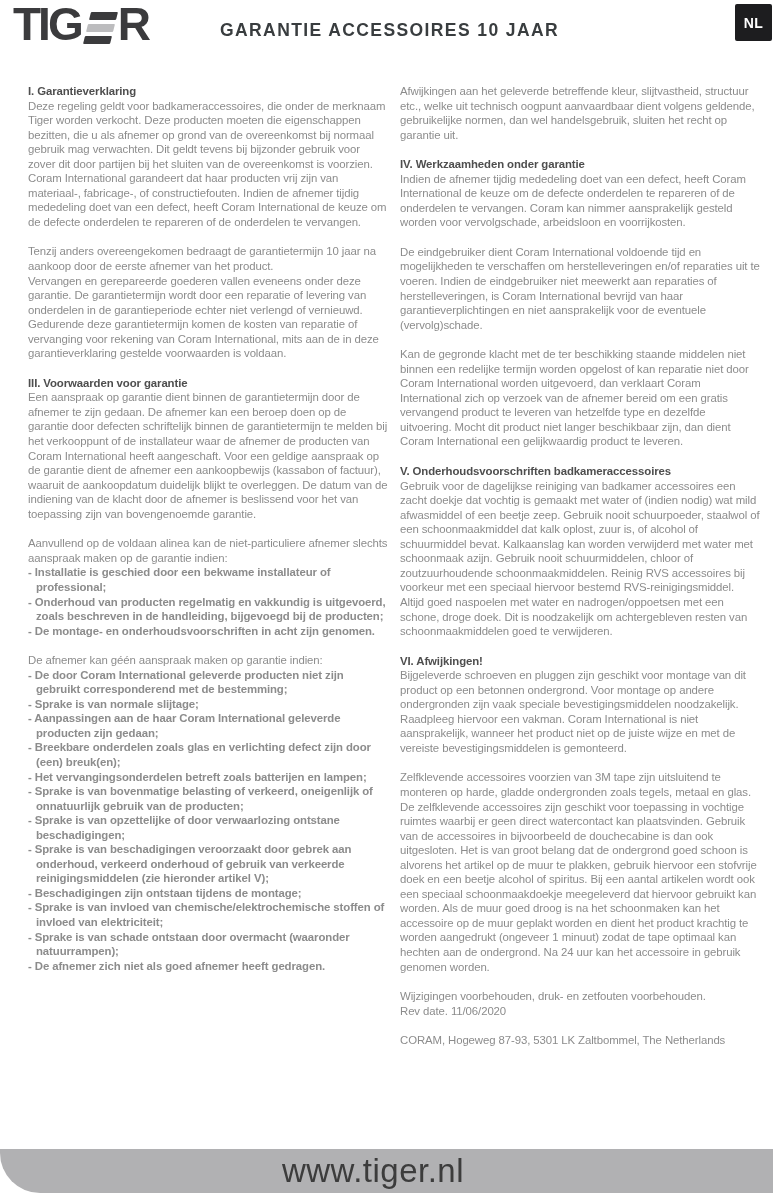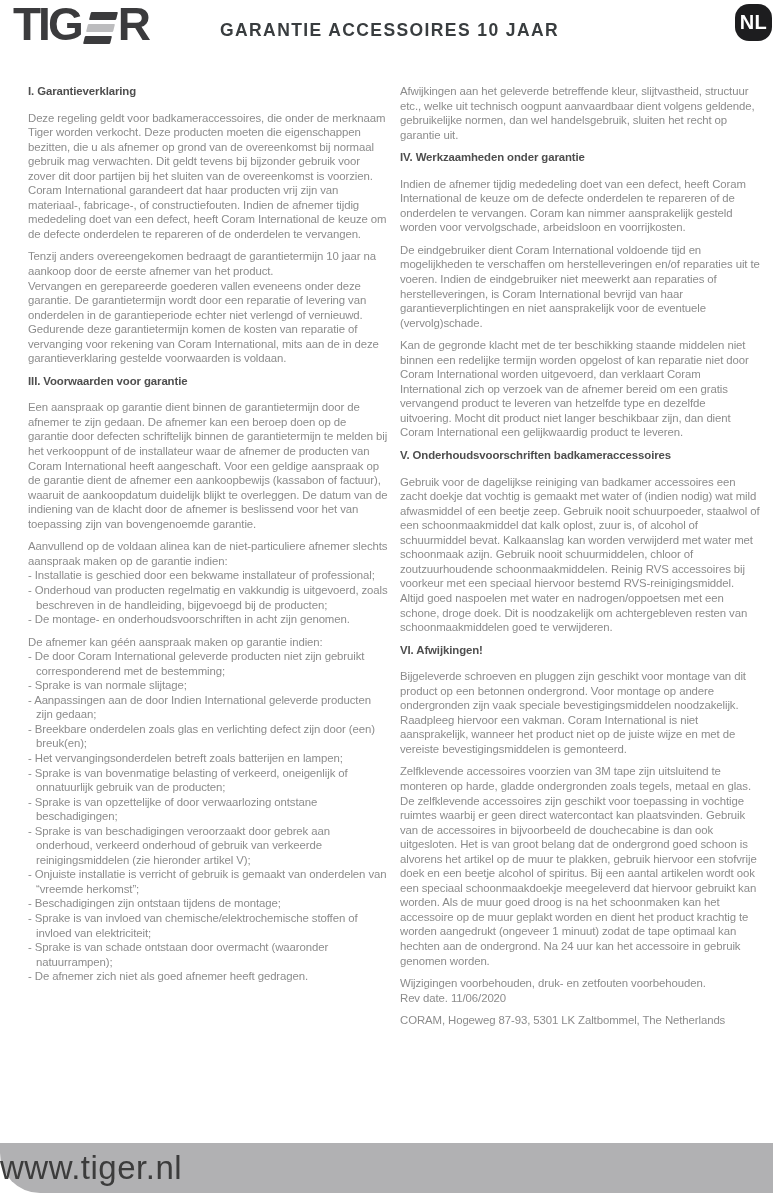--- a/index.html
+++ b/index.html
@@ -25,43 +25,43 @@
   .ebars{display:flex;flex-direction:column;justify-content:space-between;height:32px;width:27px;margin:3px 4px 0 6px;transform:skewX(-14deg);}
   .ebars i{display:block;height:8px;border-radius:1px;background:var(--logo);}
   .ebars i.light{background:var(--logo_light);}
   .title{
     position:absolute;left:200px;top:20px;
     font-size:17.5px;font-weight:bold;letter-spacing:1.4px;
     color:var(--title);white-space:nowrap;margin-left:20px;
   }
   .badge{
     position:absolute;right:1px;top:4px;width:37px;height:37px;
-    background:var(--badge_bg);color:#ffffff;border-radius:14px;
+    background:var(--badge_bg);color:#ffffff;border-radius:2px;
     display:flex;align-items:center;justify-content:center;
-    font-size:20px;font-weight:bold;letter-spacing:.5px;
+    font-size:14px;font-weight:bold;letter-spacing:.5px;
   }
   
   .cols{
     position:absolute;left:28px;right:13px;top:84px;
     display:flex;gap:12px;
     font-size:11.4px;line-height:14.55px;letter-spacing:-0.1px;color:var(--body);
   }
   .col{flex:1;min-width:0;}
-  .block{margin-top:8px;}
+  .block{margin-top:15px;}
   .block:first-child{margin-top:0;}
   .block.h{color:var(--heading);font-weight:bold;}
-  .h + .p{margin-top:12px;}
+  .h + .p{margin-top:0;}
   .p + .list{margin-top:0;}
   .p{white-space:pre-line;}
-  .li{padding-left:8px;text-indent:-8px;}
+  .li{padding-left:8px;text-indent:-8px;font-weight:bold;}
   
   .footer{
-    position:absolute;left:0;right:0;bottom:7px;height:50px;
+    position:absolute;left:0;right:0;bottom:7px;height:44px;
     background:var(--footer_bg);border-radius:0 0 0 40px;
-    display:flex;align-items:center;justify-content:flex-start;
+    display:flex;align-items:center;justify-content:center;
     padding-right:27px;
   }
   .footer-url{font-size:33px;color:var(--footer_text);letter-spacing:.5px;font-weight:normal;}
 </style>
 </head>
 <body>
 
 <div class="header">
   <div class="logo">
     <span class="logo-txt">TIG</span>
@@ -88,27 +88,26 @@
       <div class="block p">Aanvullend op de voldaan alinea kan de niet-particuliere afnemer slechts aanspraak maken op de garantie indien:</div>
       <div class="block list">
         <div class="li">- Installatie is geschied door een bekwame installateur of professional;</div>
         <div class="li">- Onderhoud van producten regelmatig en vakkundig is uitgevoerd, zoals beschreven in de handleiding, bijgevoegd bij de producten;</div>
         <div class="li">- De montage- en onderhoudsvoorschriften in acht zijn genomen.</div>
       </div>
       <div class="block p">De afnemer kan géén aanspraak maken op garantie indien:</div>
       <div class="block list">
         <div class="li">- De door Coram International geleverde producten niet zijn gebruikt corresponderend met de bestemming;</div>
         <div class="li">- Sprake is van normale slijtage;</div>
-        <div class="li">- Aanpassingen aan de door Indien International geleverde producten zijn gedaan;</div>
+        <div class="li">- Aanpassingen aan de haar Coram International geleverde producten zijn gedaan;</div>
         <div class="li">- Breekbare onderdelen zoals glas en verlichting defect zijn door (een) breuk(en);</div>
         <div class="li">- Het vervangingsonderdelen betreft zoals batterijen en lampen;</div>
         <div class="li">- Sprake is van bovenmatige belasting of verkeerd, oneigenlijk of onnatuurlijk gebruik van de producten;</div>
         <div class="li">- Sprake is van opzettelijke of door verwaarlozing ontstane beschadigingen;</div>
         <div class="li">- Sprake is van beschadigingen veroorzaakt door gebrek aan onderhoud, verkeerd onderhoud of gebruik van verkeerde reinigingsmiddelen (zie hieronder artikel V);</div>
-        <div class="li">- Onjuiste installatie is verricht of gebruik is gemaakt van onderdelen van “vreemde herkomst”;</div>
         <div class="li">- Beschadigingen zijn ontstaan tijdens de montage;</div>
         <div class="li">- Sprake is van invloed van chemische/elektrochemische stoffen of invloed van elektriciteit;</div>
         <div class="li">- Sprake is van schade ontstaan door overmacht (waaronder natuurrampen);</div>
         <div class="li">- De afnemer zich niet als goed afnemer heeft gedragen.</div>
       </div>
     </div>
   <div class="col" id="col-right">
       <div class="block p">Afwijkingen aan het geleverde betreffende kleur, slijtvastheid, structuur etc., welke uit technisch oogpunt aanvaardbaar dient volgens geldende, gebruikelijke normen, dan wel handelsgebruik, sluiten het recht op garantie uit.</div>
       <div class="block h">IV. Werkzaamheden onder garantie</div>
       <div class="block p">Indien de afnemer tijdig mededeling doet van een defect, heeft Coram International de keuze om de defecte onderdelen te repareren of de onderdelen te vervangen. Coram kan nimmer aansprakelijk gesteld worden voor vervolgschade, arbeidsloon en voorrijkosten.</div>

